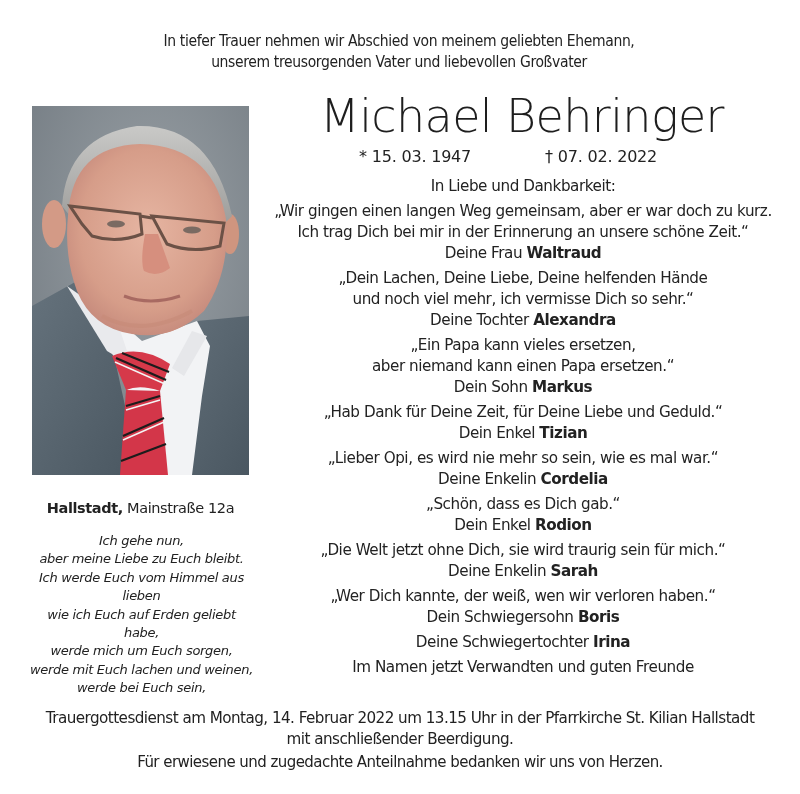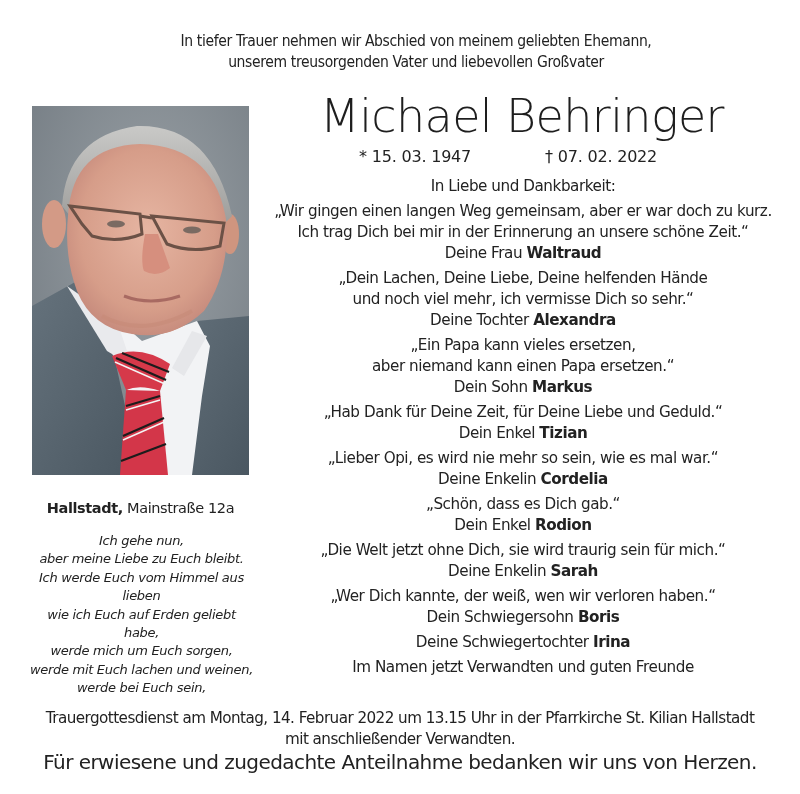--- a/index.html
+++ b/index.html
@@ -13,21 +13,21 @@
       position: relative;
       overflow: hidden;
       font-family: "DejaVu Sans", "Liberation Sans", sans-serif;
       color: #222222;
     }
     .abs { position: absolute; }
     .center { text-align: center; }
 
     
     #intro {
-      left: 76px; width: 680px; top: 31px;
+      left: 59px; width: 680px; top: 31px;
       font-size: 15.5px; line-height: 21px;
       letter-spacing: -0.35px;
       font-stretch: condensed;
     }
 
     
     #name {
       left: 262px; width: 520px; top: 88px;
       font-size: 46px; line-height: 56px;
       font-weight: 300;
@@ -80,21 +80,21 @@
     }
 
     
     #service {
       left: 20px; width: 760px; top: 708px;
       font-size: 15.2px; line-height: 21px;
       letter-spacing: -0.55px;
     }
     #thanks {
       left: 20px; width: 760px; top: 752px;
-      font-size: 20px; line-height: 21px;
+      font-size: 15px; line-height: 21px;
       letter-spacing: -0.55px;
     }
   </style>
 </head>
 <body>
 
 <div id="intro" class="abs center">
   <div>In tiefer Trauer nehmen wir Abschied von meinem geliebten Ehemann,</div>
   <div>unserem treusorgenden Vater und liebevollen Großvater</div>
 </div>
@@ -269,16 +269,16 @@
       <span>Deine Schwiegertochter</span>
       <b>Irina</b>
     </div>
   </div>
 
   <div class="closing">Im Namen jetzt Verwandten und guten Freunde</div>
 </div>
 
 <div id="service" class="abs center">
   <div>Trauergottesdienst am Montag, 14. Februar 2022 um 13.15 Uhr in der Pfarrkirche St. Kilian Hallstadt</div>
-  <div>mit anschließender Verwandten.</div>
+  <div>mit anschließender Beerdigung.</div>
 </div>
 
 <div id="thanks" class="abs center">Für erwiesene und zugedachte Anteilnahme bedanken wir uns von Herzen.</div>
 
 </body></html>

